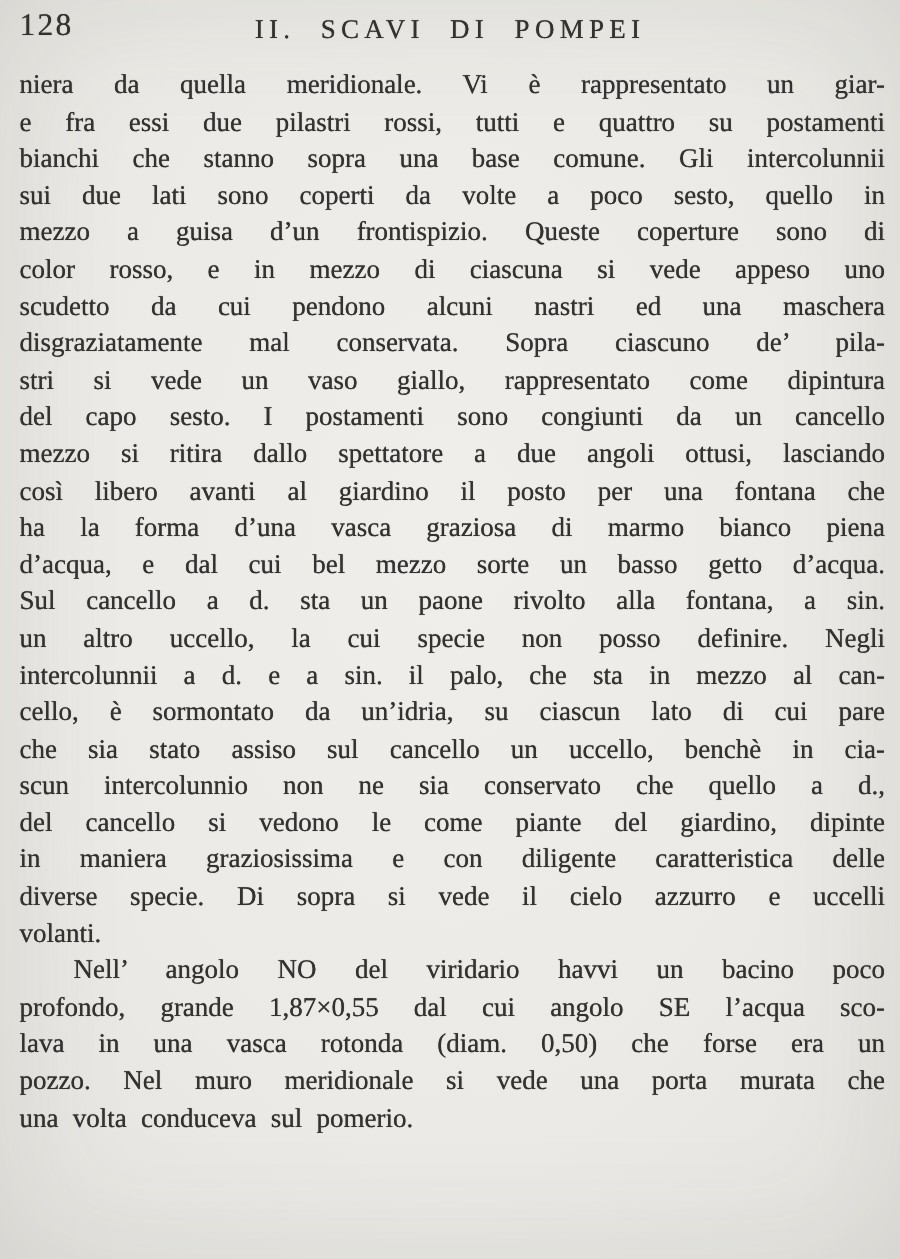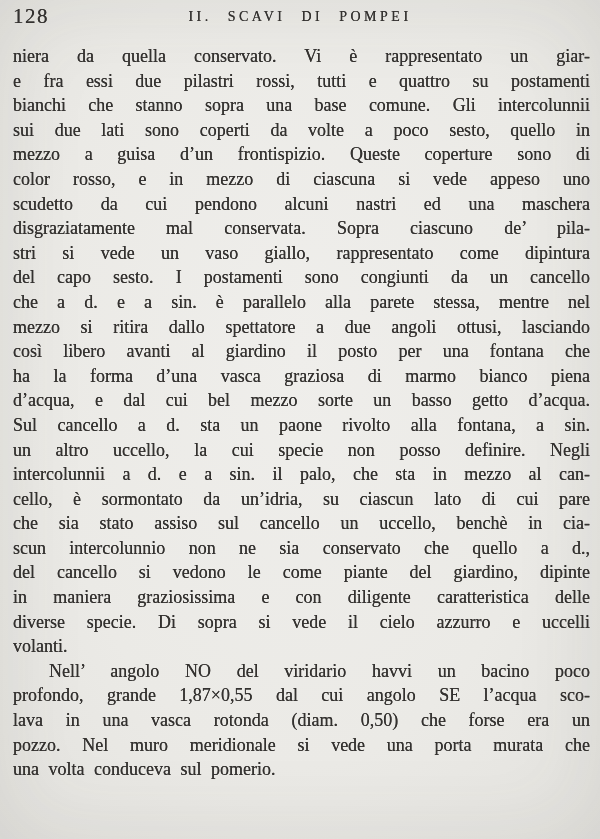--- a/index.html
+++ b/index.html
@@ -28,21 +28,21 @@
     font-size: 21px;
     letter-spacing: 1.5px;
     text-shadow: 0 0 0.5px rgba(40,38,36,0.85);
   }
   .running-title {
     position: absolute;
     left: 0;
     right: 0;
     top: 9px;
     text-align: center;
-    font-size: 14px;
+    font-size: 18px;
     letter-spacing: 3.5px;
     word-spacing: 9px;
     text-shadow: 0 0 0.5px rgba(40,38,36,0.85);
   }
   .text-block {
     position: absolute;
     left: 13px;
     top: 44px;
     width: 577px;
   }
@@ -66,31 +66,30 @@
 <body>
 
 <div class="page">
 
   <div class="page-number">128</div>
   <div class="running-title">II. SCAVI DI POMPEI</div>
 
   <div class="text-block">
 
     <div>
-      <div class="line">niera da quella conservato. Vi è rappresentato un giar-</div>
+      <div class="line">niera da quella meridionale. Vi è rappresentato un giar-</div>
       <div class="line">e fra essi due pilastri rossi, tutti e quattro su postamenti</div>
       <div class="line">bianchi che stanno sopra una base comune. Gli intercolunnii</div>
       <div class="line">sui due lati sono coperti da volte a poco sesto, quello in</div>
       <div class="line">mezzo a guisa d’un frontispizio. Queste coperture sono di</div>
       <div class="line">color rosso, e in mezzo di ciascuna si vede appeso uno</div>
       <div class="line">scudetto da cui pendono alcuni nastri ed una maschera</div>
       <div class="line">disgraziatamente mal conservata. Sopra ciascuno de’ pila-</div>
       <div class="line">stri si vede un vaso giallo, rappresentato come dipintura</div>
       <div class="line">del capo sesto. I postamenti sono congiunti da un cancello</div>
-      <div class="line">che a d. e a sin. è parallelo alla parete stessa, mentre nel</div>
       <div class="line">mezzo si ritira dallo spettatore a due angoli ottusi, lasciando</div>
       <div class="line">così libero avanti al giardino il posto per una fontana che</div>
       <div class="line">ha la forma d’una vasca graziosa di marmo bianco piena</div>
       <div class="line">d’acqua, e dal cui bel mezzo sorte un basso getto d’acqua.</div>
       <div class="line">Sul cancello a d. sta un paone rivolto alla fontana, a sin.</div>
       <div class="line">un altro uccello, la cui specie non posso definire. Negli</div>
       <div class="line">intercolunnii a d. e a sin. il palo, che sta in mezzo al can-</div>
       <div class="line">cello, è sormontato da un’idria, su ciascun lato di cui pare</div>
       <div class="line">che sia stato assiso sul cancello un uccello, benchè in cia-</div>
       <div class="line">scun intercolunnio non ne sia conservato che quello a d.,</div>

